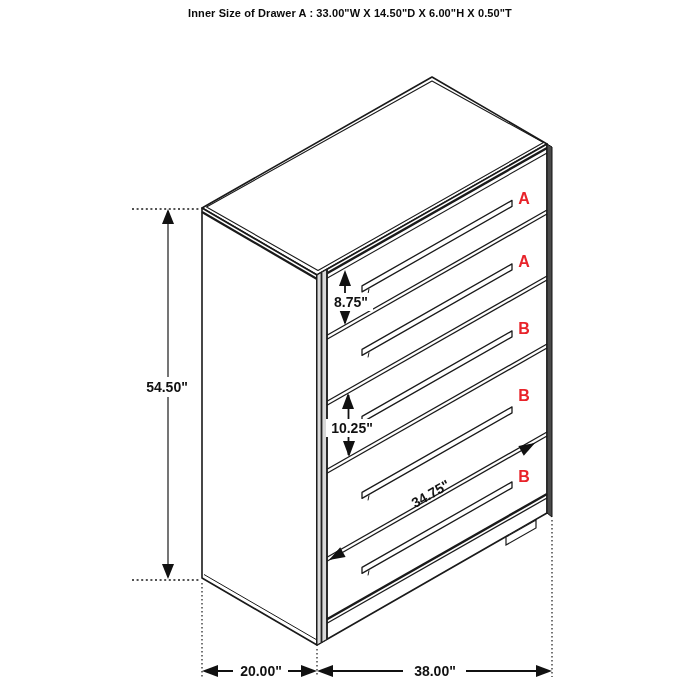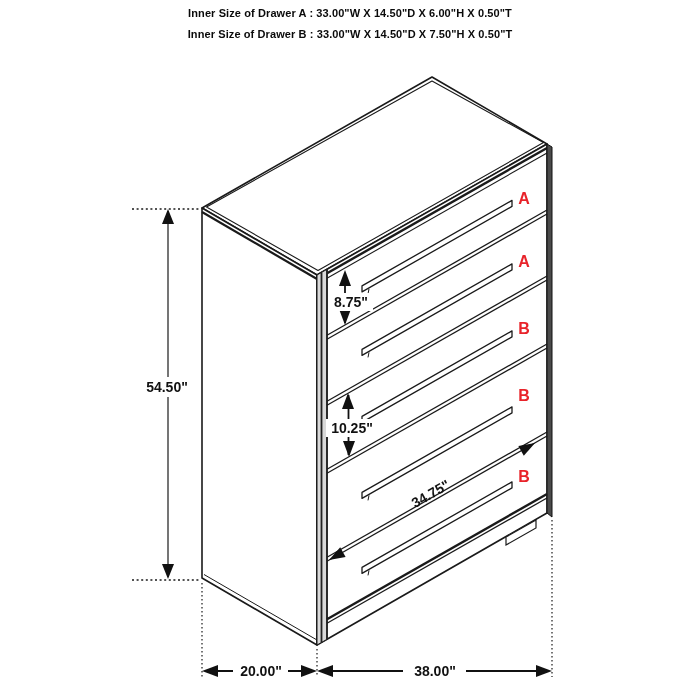--- a/index.html
+++ b/index.html
@@ -40,21 +40,20 @@
     font-weight: 700;
   }
 </style>
 </head>
 <body>
 
 <div class="stage">
 
   <div class="title">
     <div>Inner Size of Drawer A : 33.00"W X 14.50"D X 6.00"H X 0.50"T</div>
-    <div>Inner Size of Drawer B : 33.00"W X 14.50"D X 7.50"H X 0.50"T</div>
   </div>
 
   <svg width="700" height="700" viewBox="0 0 700 700">
 
     <g stroke="#1a1a1a" stroke-width="1.6" fill="#ffffff" stroke-linejoin="round">
 
       <polygon points="317,275 547,144 432,77 202,208"></polygon>
 
       <polygon points="318,270.5 543.5,142.5 432,81 206.5,207" fill="none" stroke-width="1.1"></polygon>
 

